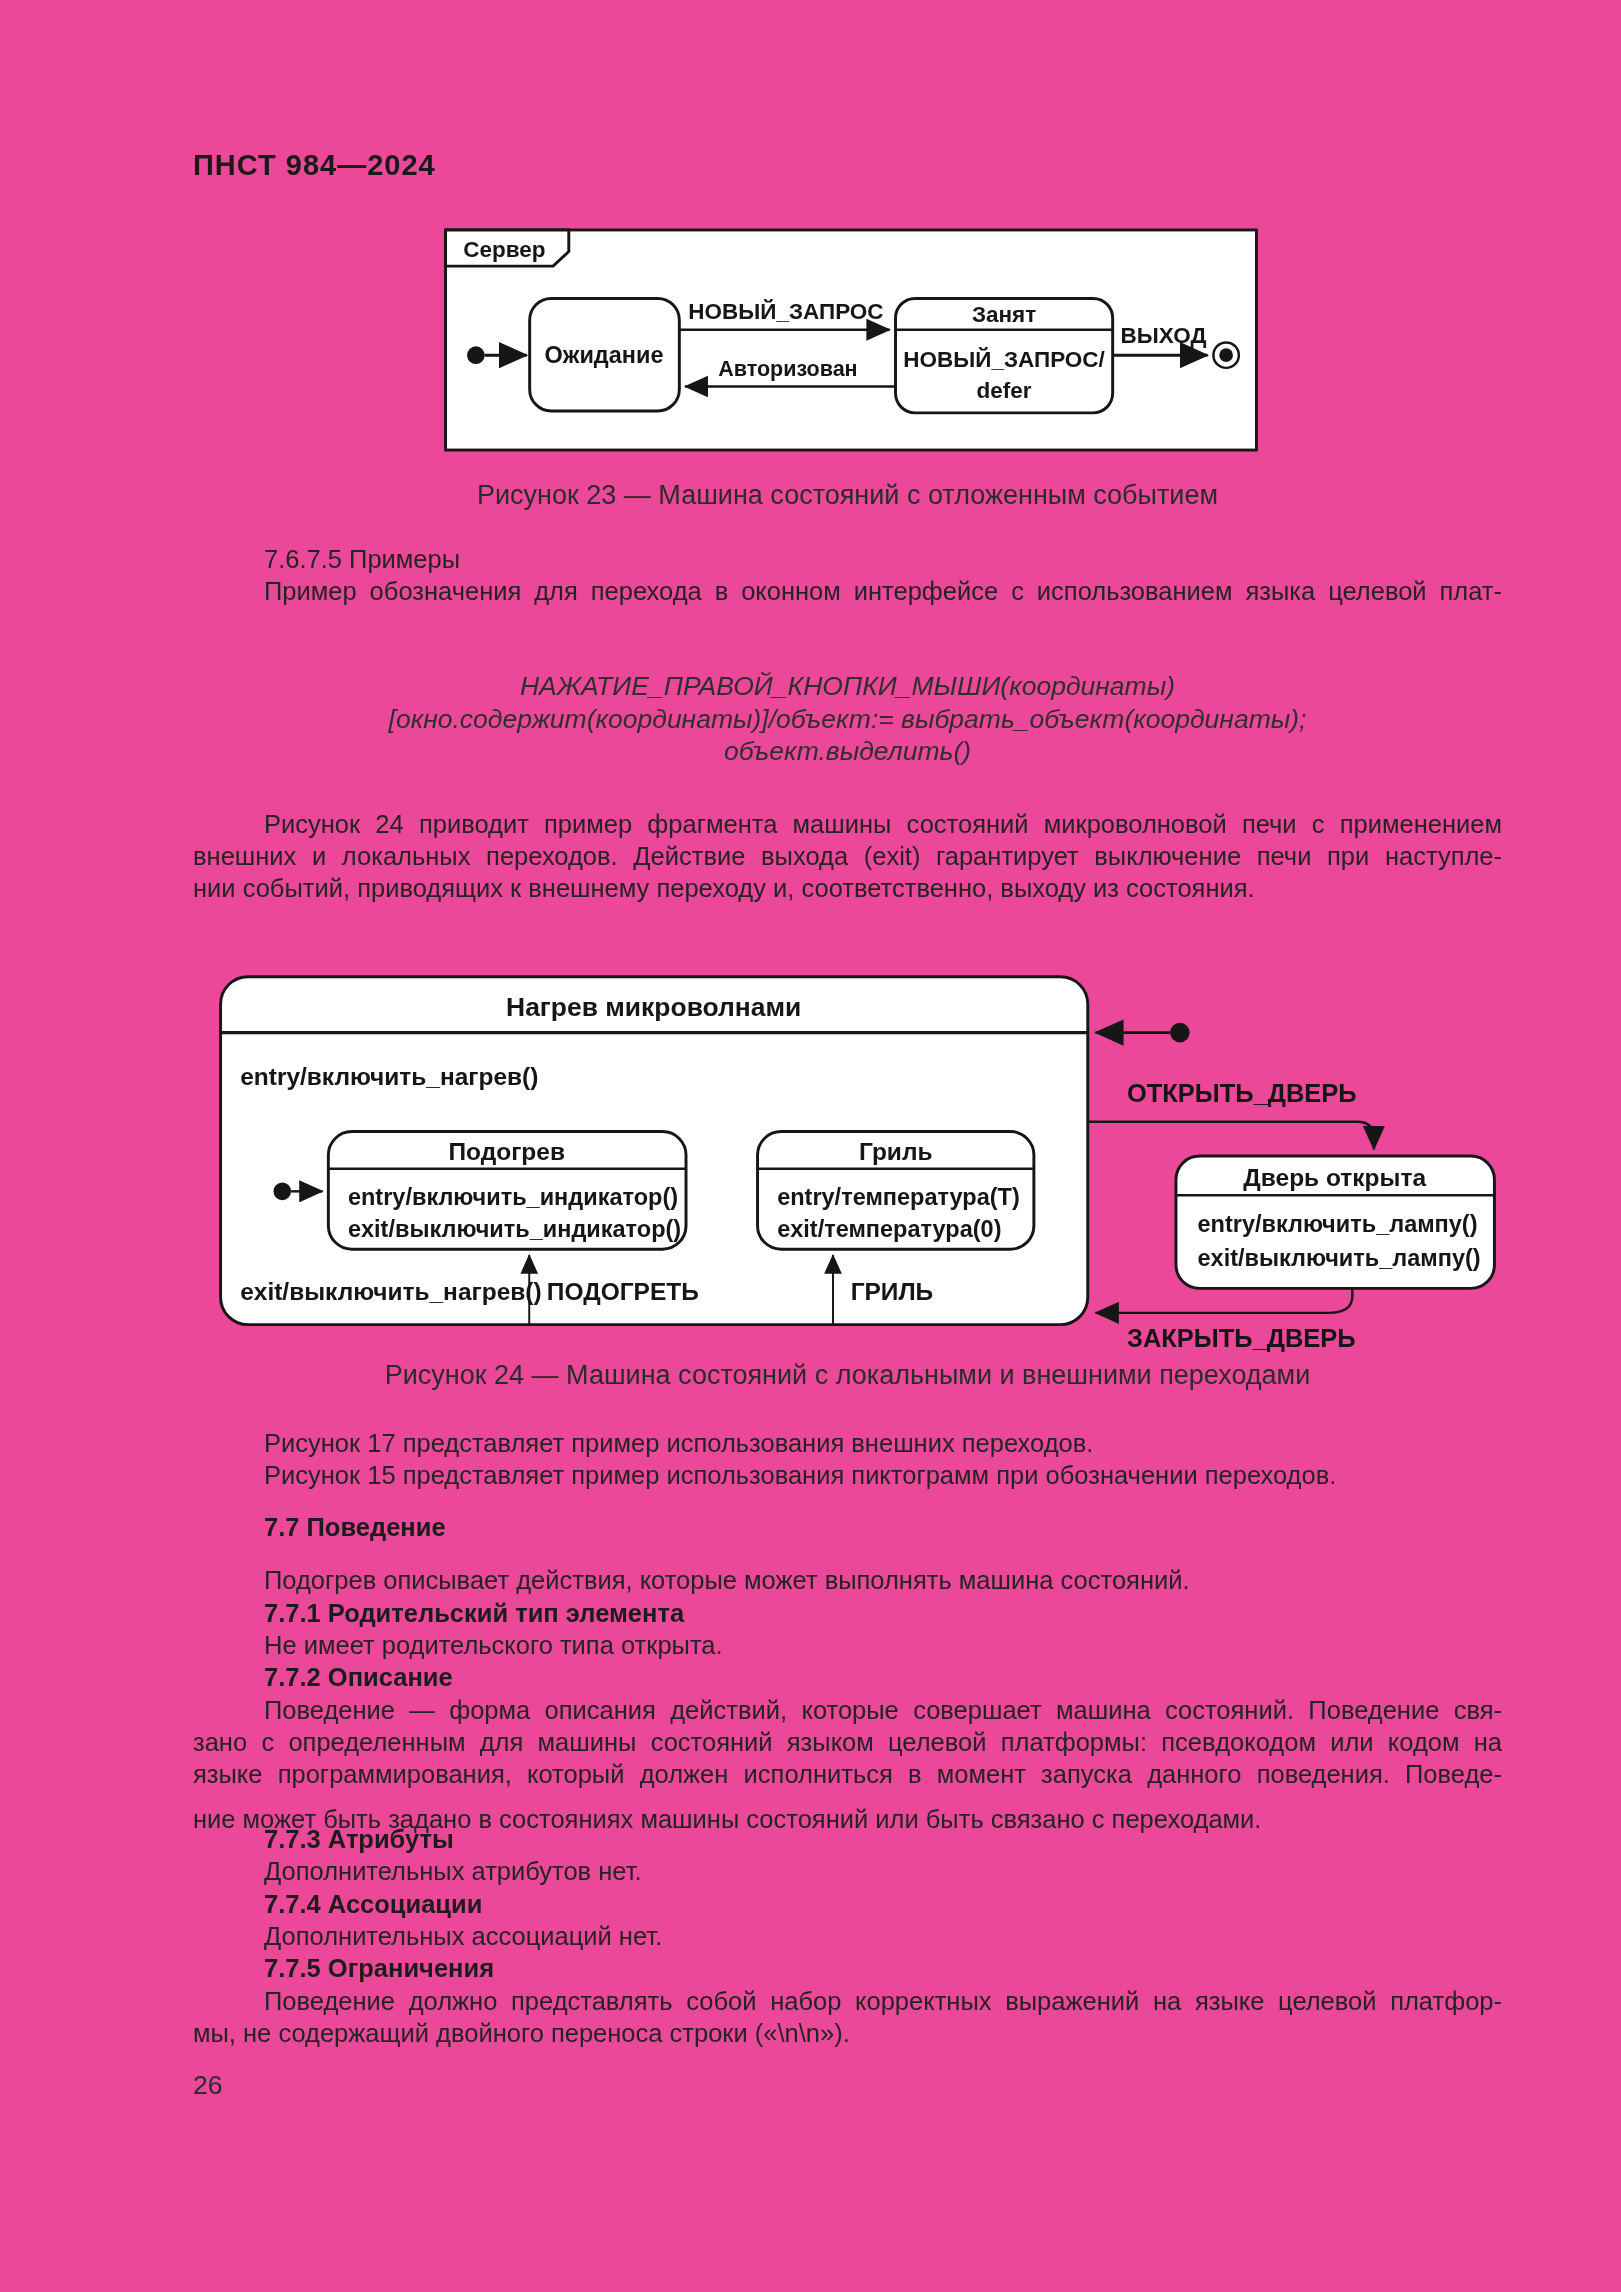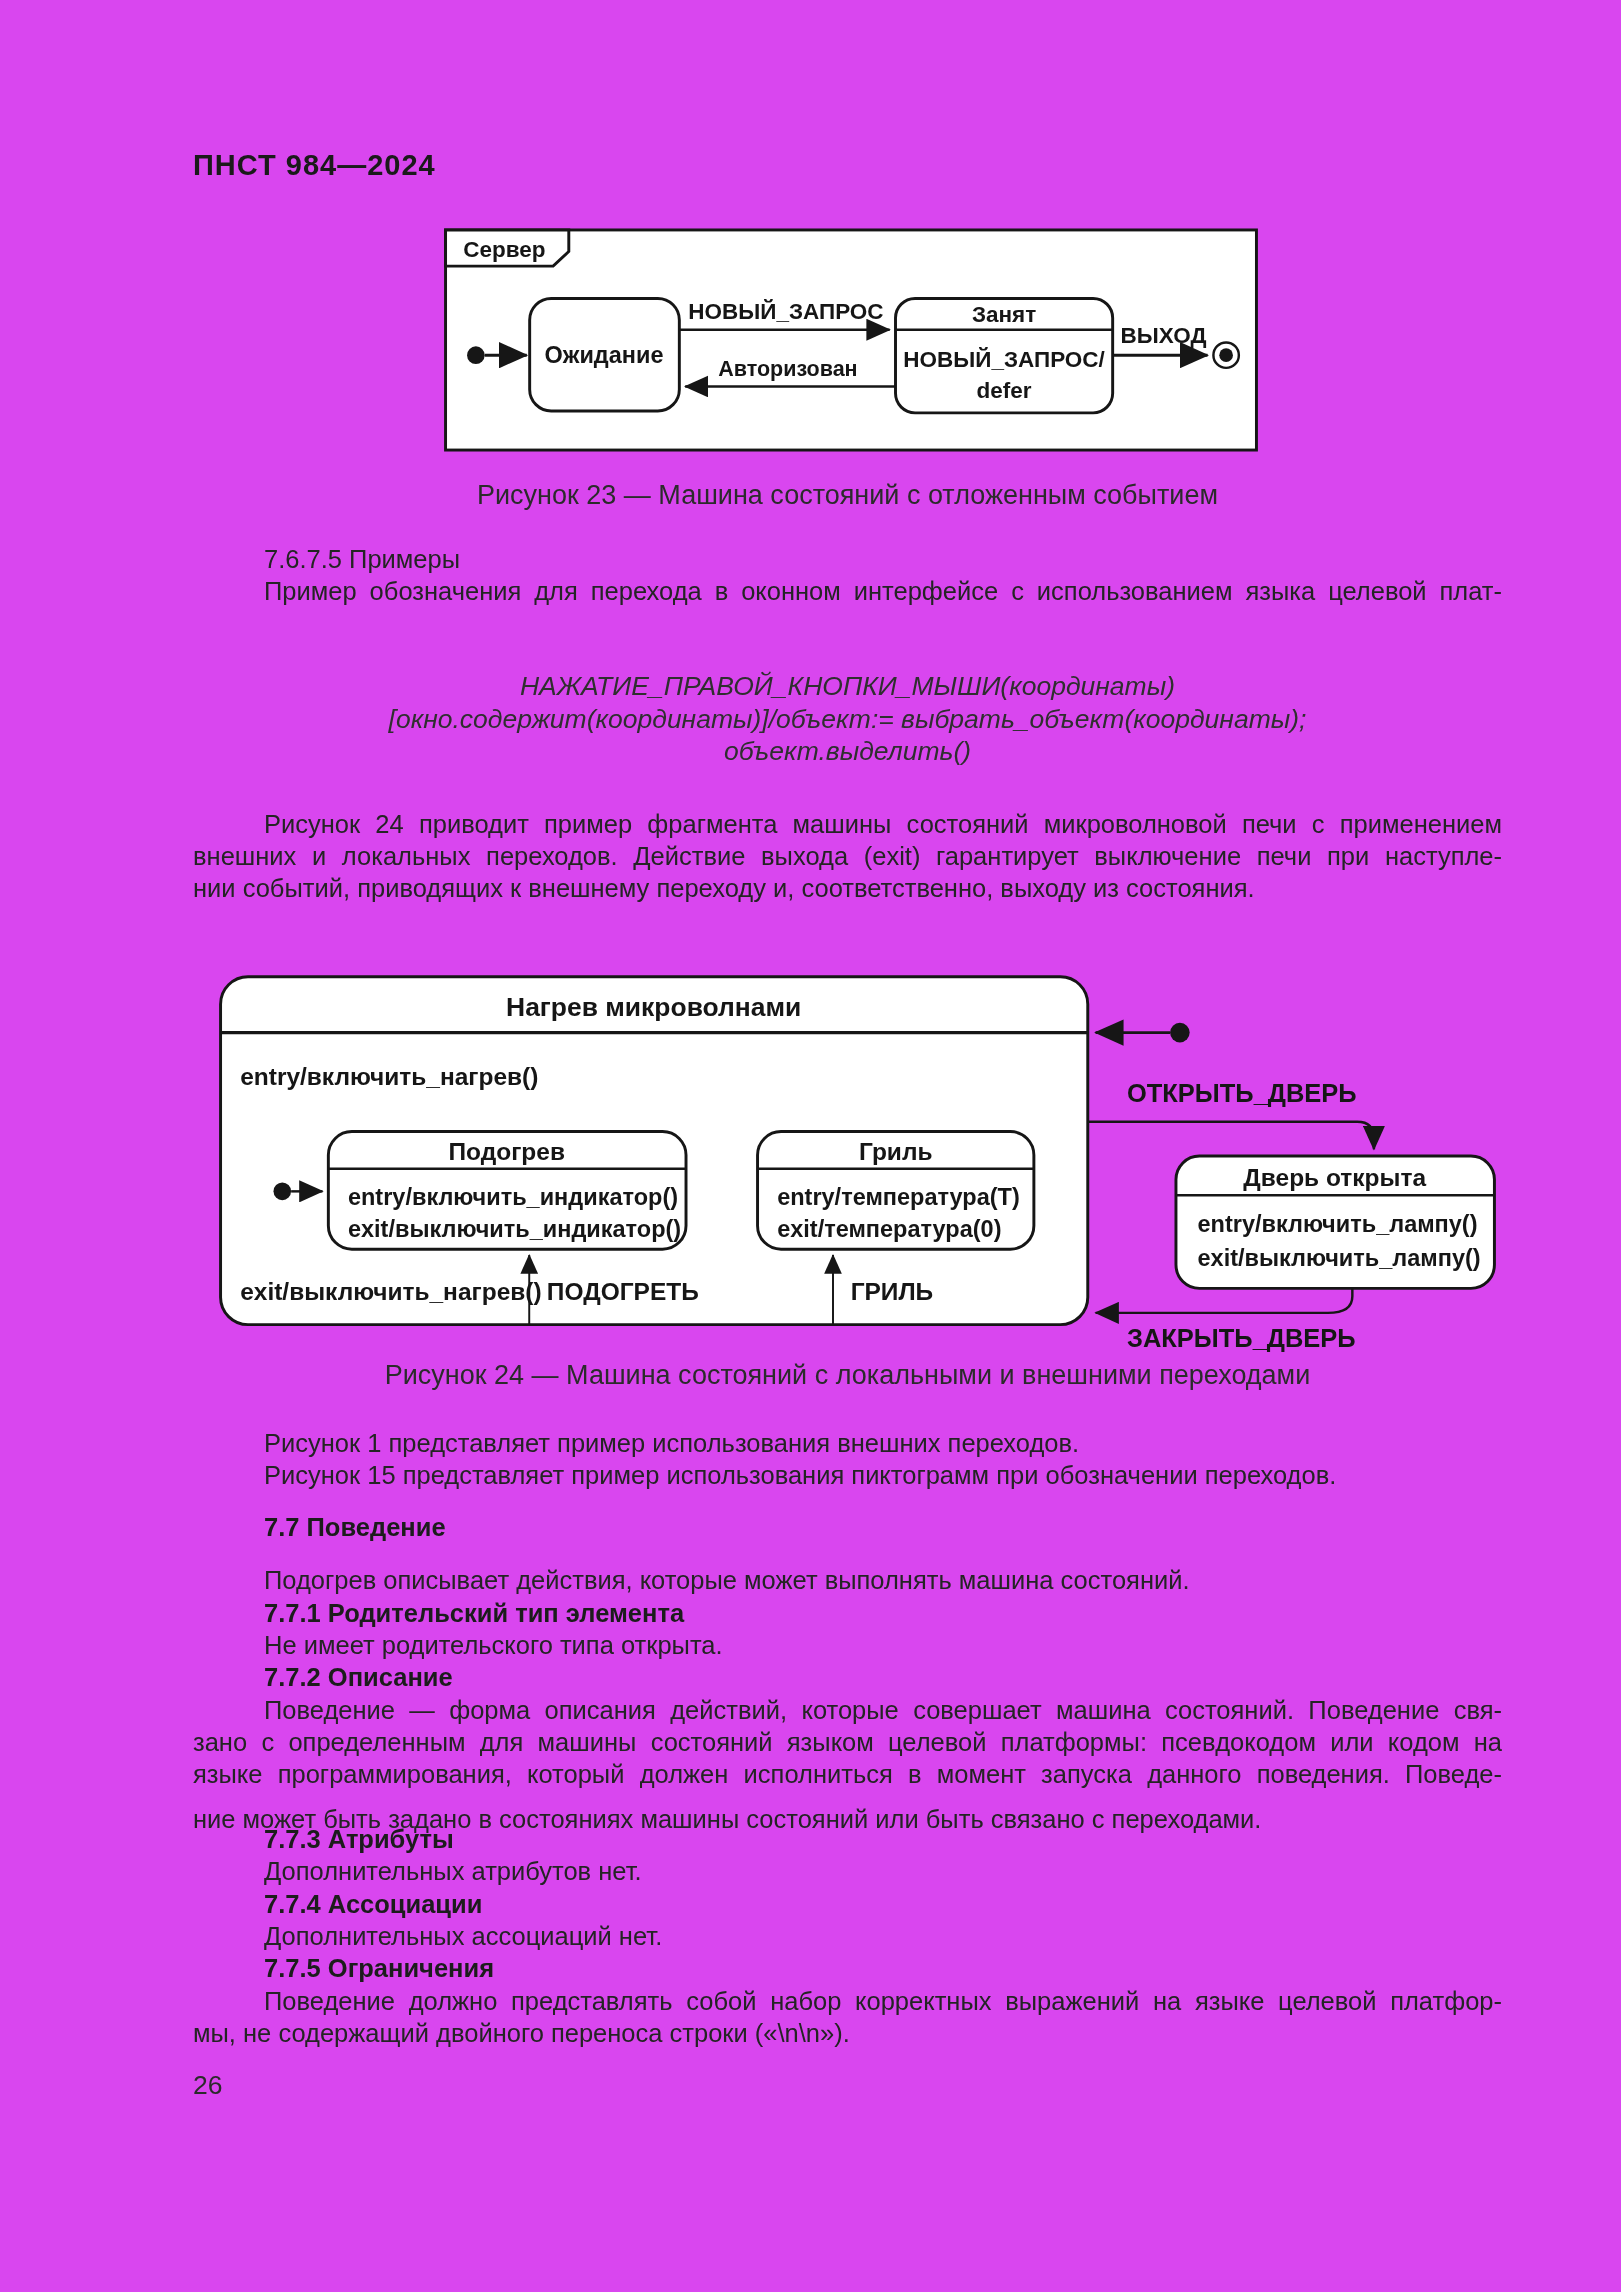--- a/index.html
+++ b/index.html
@@ -1,19 +1,19 @@
 <!DOCTYPE html>
 <html><head>
 <meta charset="utf-8">
 <style>
   html,body{margin:0;padding:0;background:#ffffff;}
   #page{
     position:relative;
     width:1621px;height:2293px;
-    background:#d946ef;
+    background:#ec4899;
     font-family:"Liberation Sans", sans-serif;
     color:#212121;
     overflow:hidden;
   }
   .ln{
     position:absolute;
     left:193px;
     width:1309px;
     font-size:25.5px;
     line-height:32px;
@@ -130,21 +130,21 @@
     <text x="1212" y="226" font-size="25" text-anchor="middle">Дверь открыта</text>
     <text x="1072" y="272" font-size="24">entry/включить_лампу()</text>
     <text x="1072" y="307" font-size="24">exit/выключить_лампу()</text>
 
     <path d="M1230,330 V338 Q1230,355 1205,355 H968" fill="none" stroke="#161616" stroke-width="2.5" marker-end="url(#arr)"></path>
     <text x="1000" y="390" font-size="26">ЗАКРЫТЬ_ДВЕРЬ</text>
   </svg>
 
   <div class="ln cap" style="top:1359px;">Рисунок 24 — Машина состояний с локальными и внешними переходами</div>
 
-  <div class="ln ind" style="top:1427px;">Рисунок 1 представляет пример использования внешних переходов.</div>
+  <div class="ln ind" style="top:1427px;">Рисунок 17 представляет пример использования внешних переходов.</div>
   <div class="ln ind" style="top:1459px;">Рисунок 15 представляет пример использования пиктограмм при обозначении переходов.</div>
 
   <div class="ln ind b" style="top:1511px;">7.7 Поведение</div>
 
   <div class="ln ind" style="top:1564px;">Подогрев описывает действия, которые может выполнять машина состояний.</div>
   <div class="ln ind b" style="top:1597px;">7.7.1 Родительский тип элемента</div>
   <div class="ln ind" style="top:1629px;">Не имеет родительского типа открыта.</div>
   <div class="ln ind b" style="top:1661px;">7.7.2 Описание</div>
   <div class="ln ind fill" style="top:1694px;">Поведение — форма описания действий, которые совершает машина состояний. Поведение свя-</div>
   <div class="ln fill" style="top:1726px;">зано с определенным для машины состояний языком целевой платформы: псевдокодом или кодом на</div>

